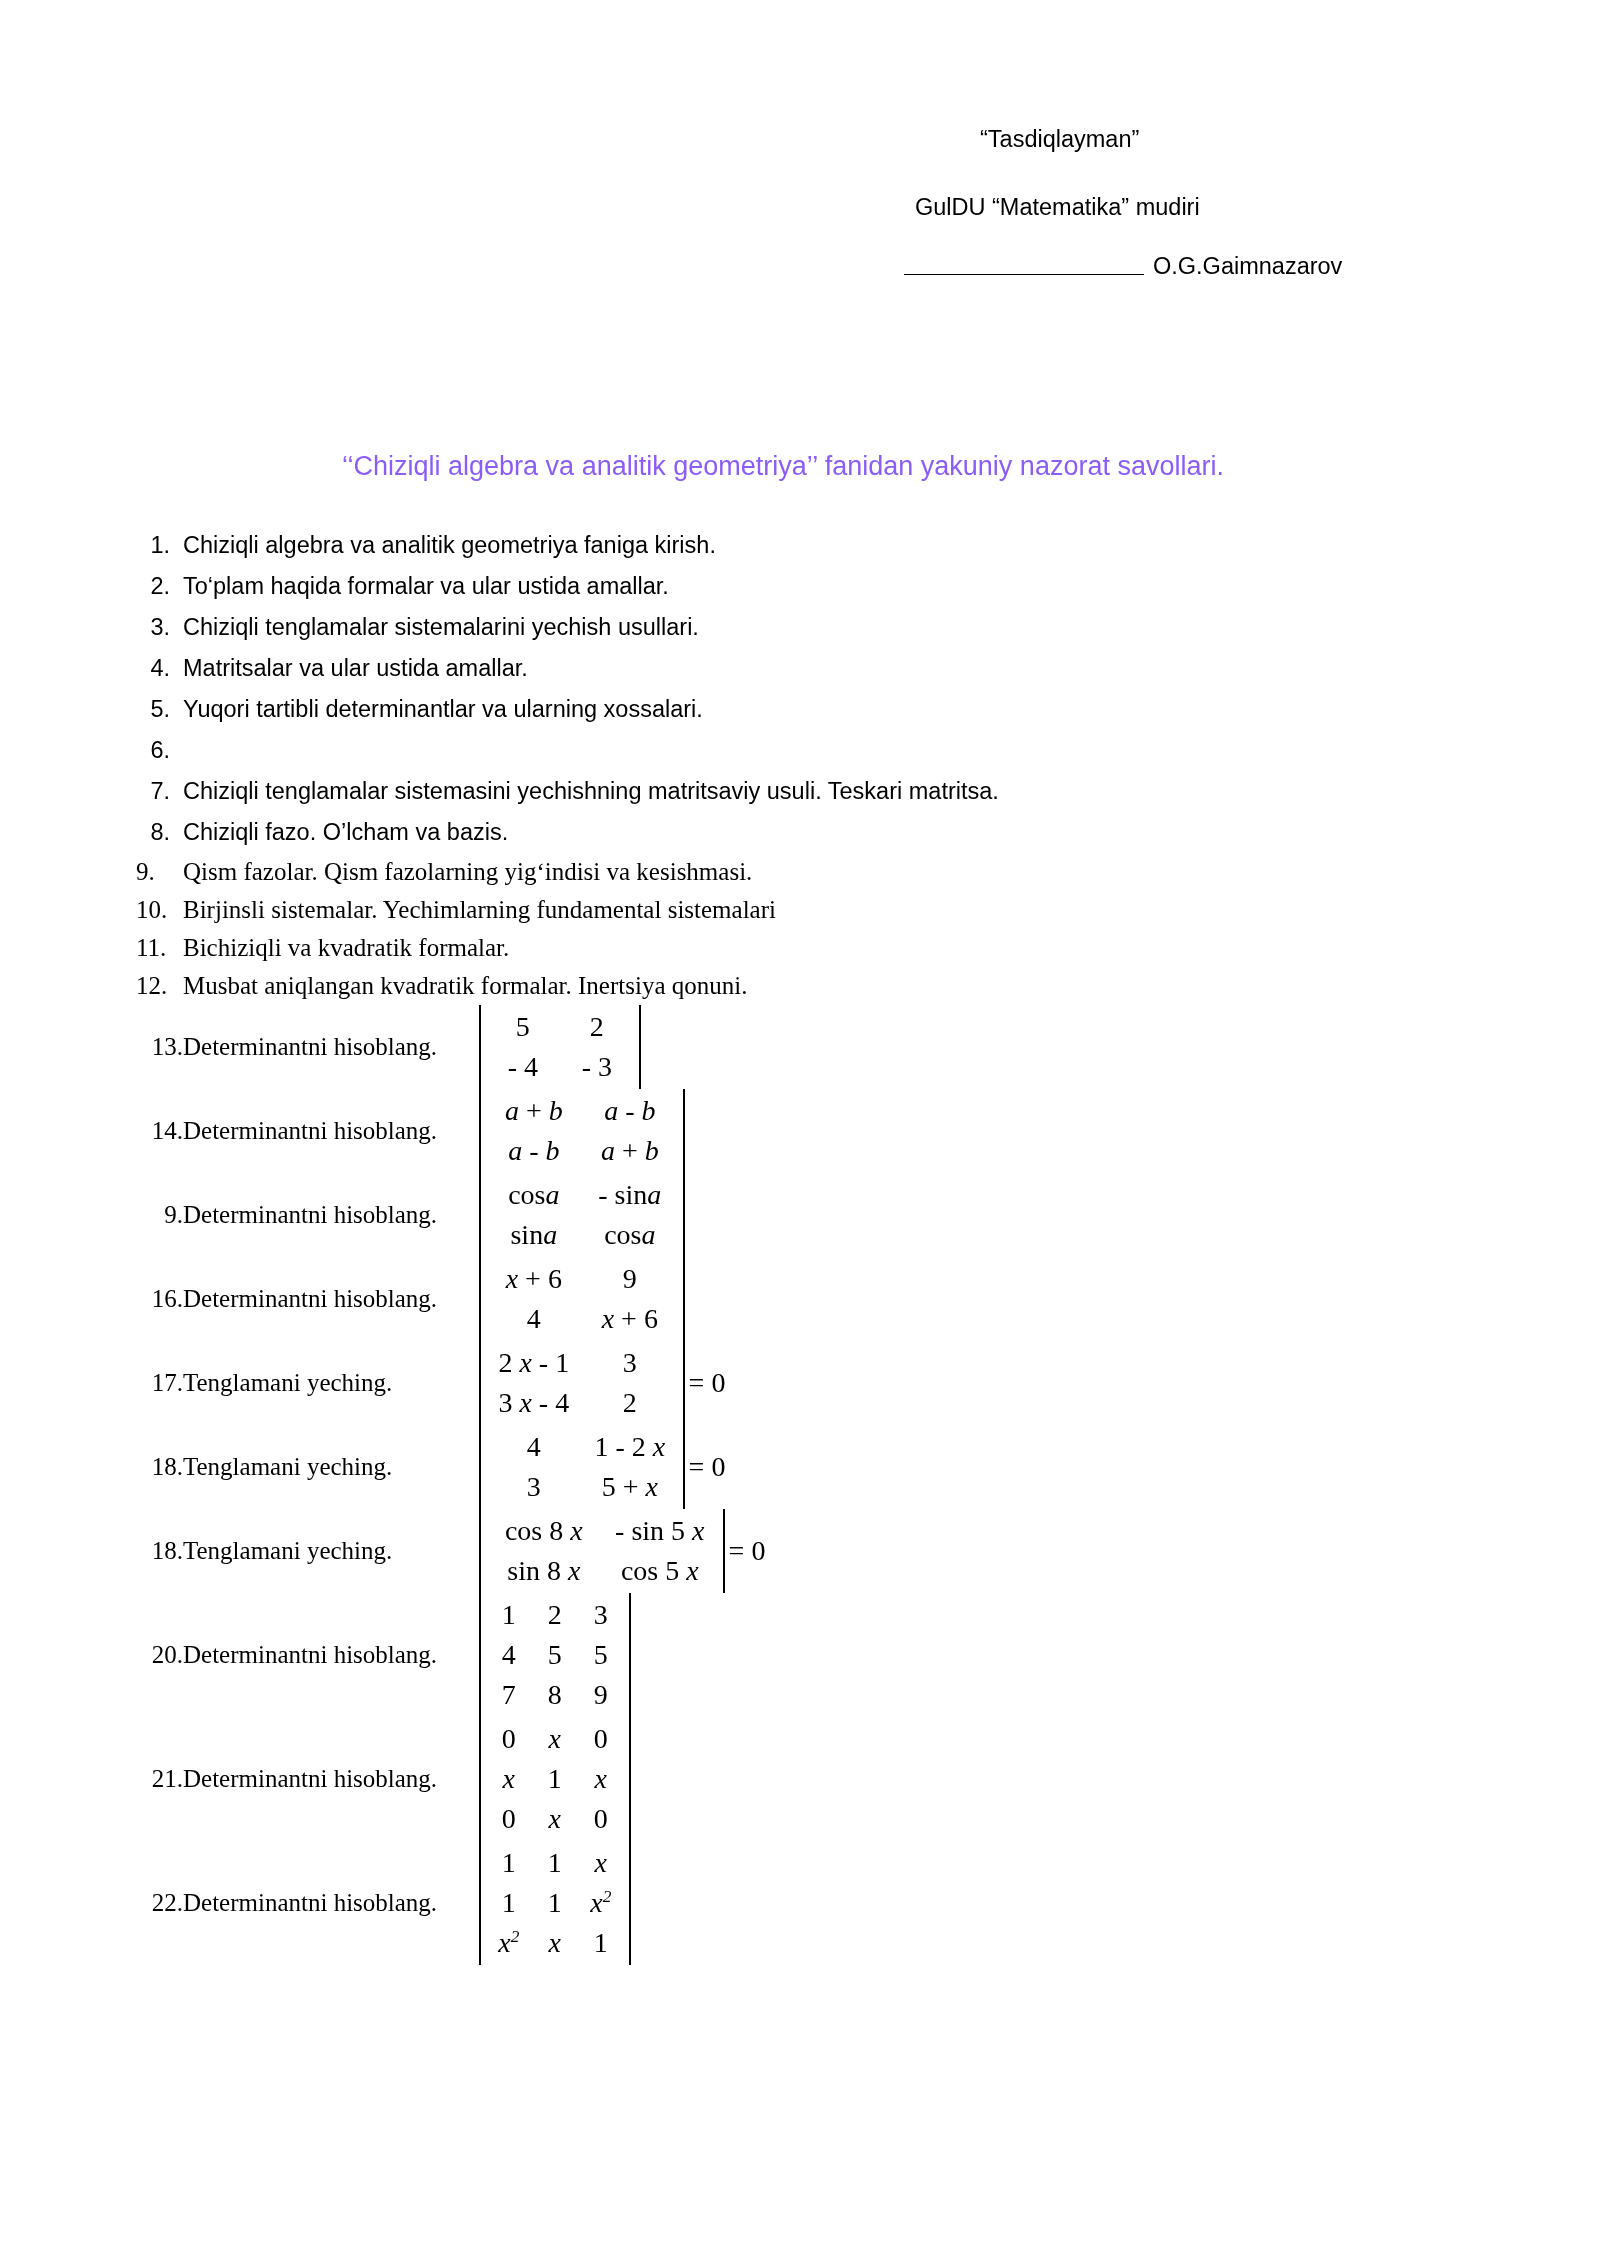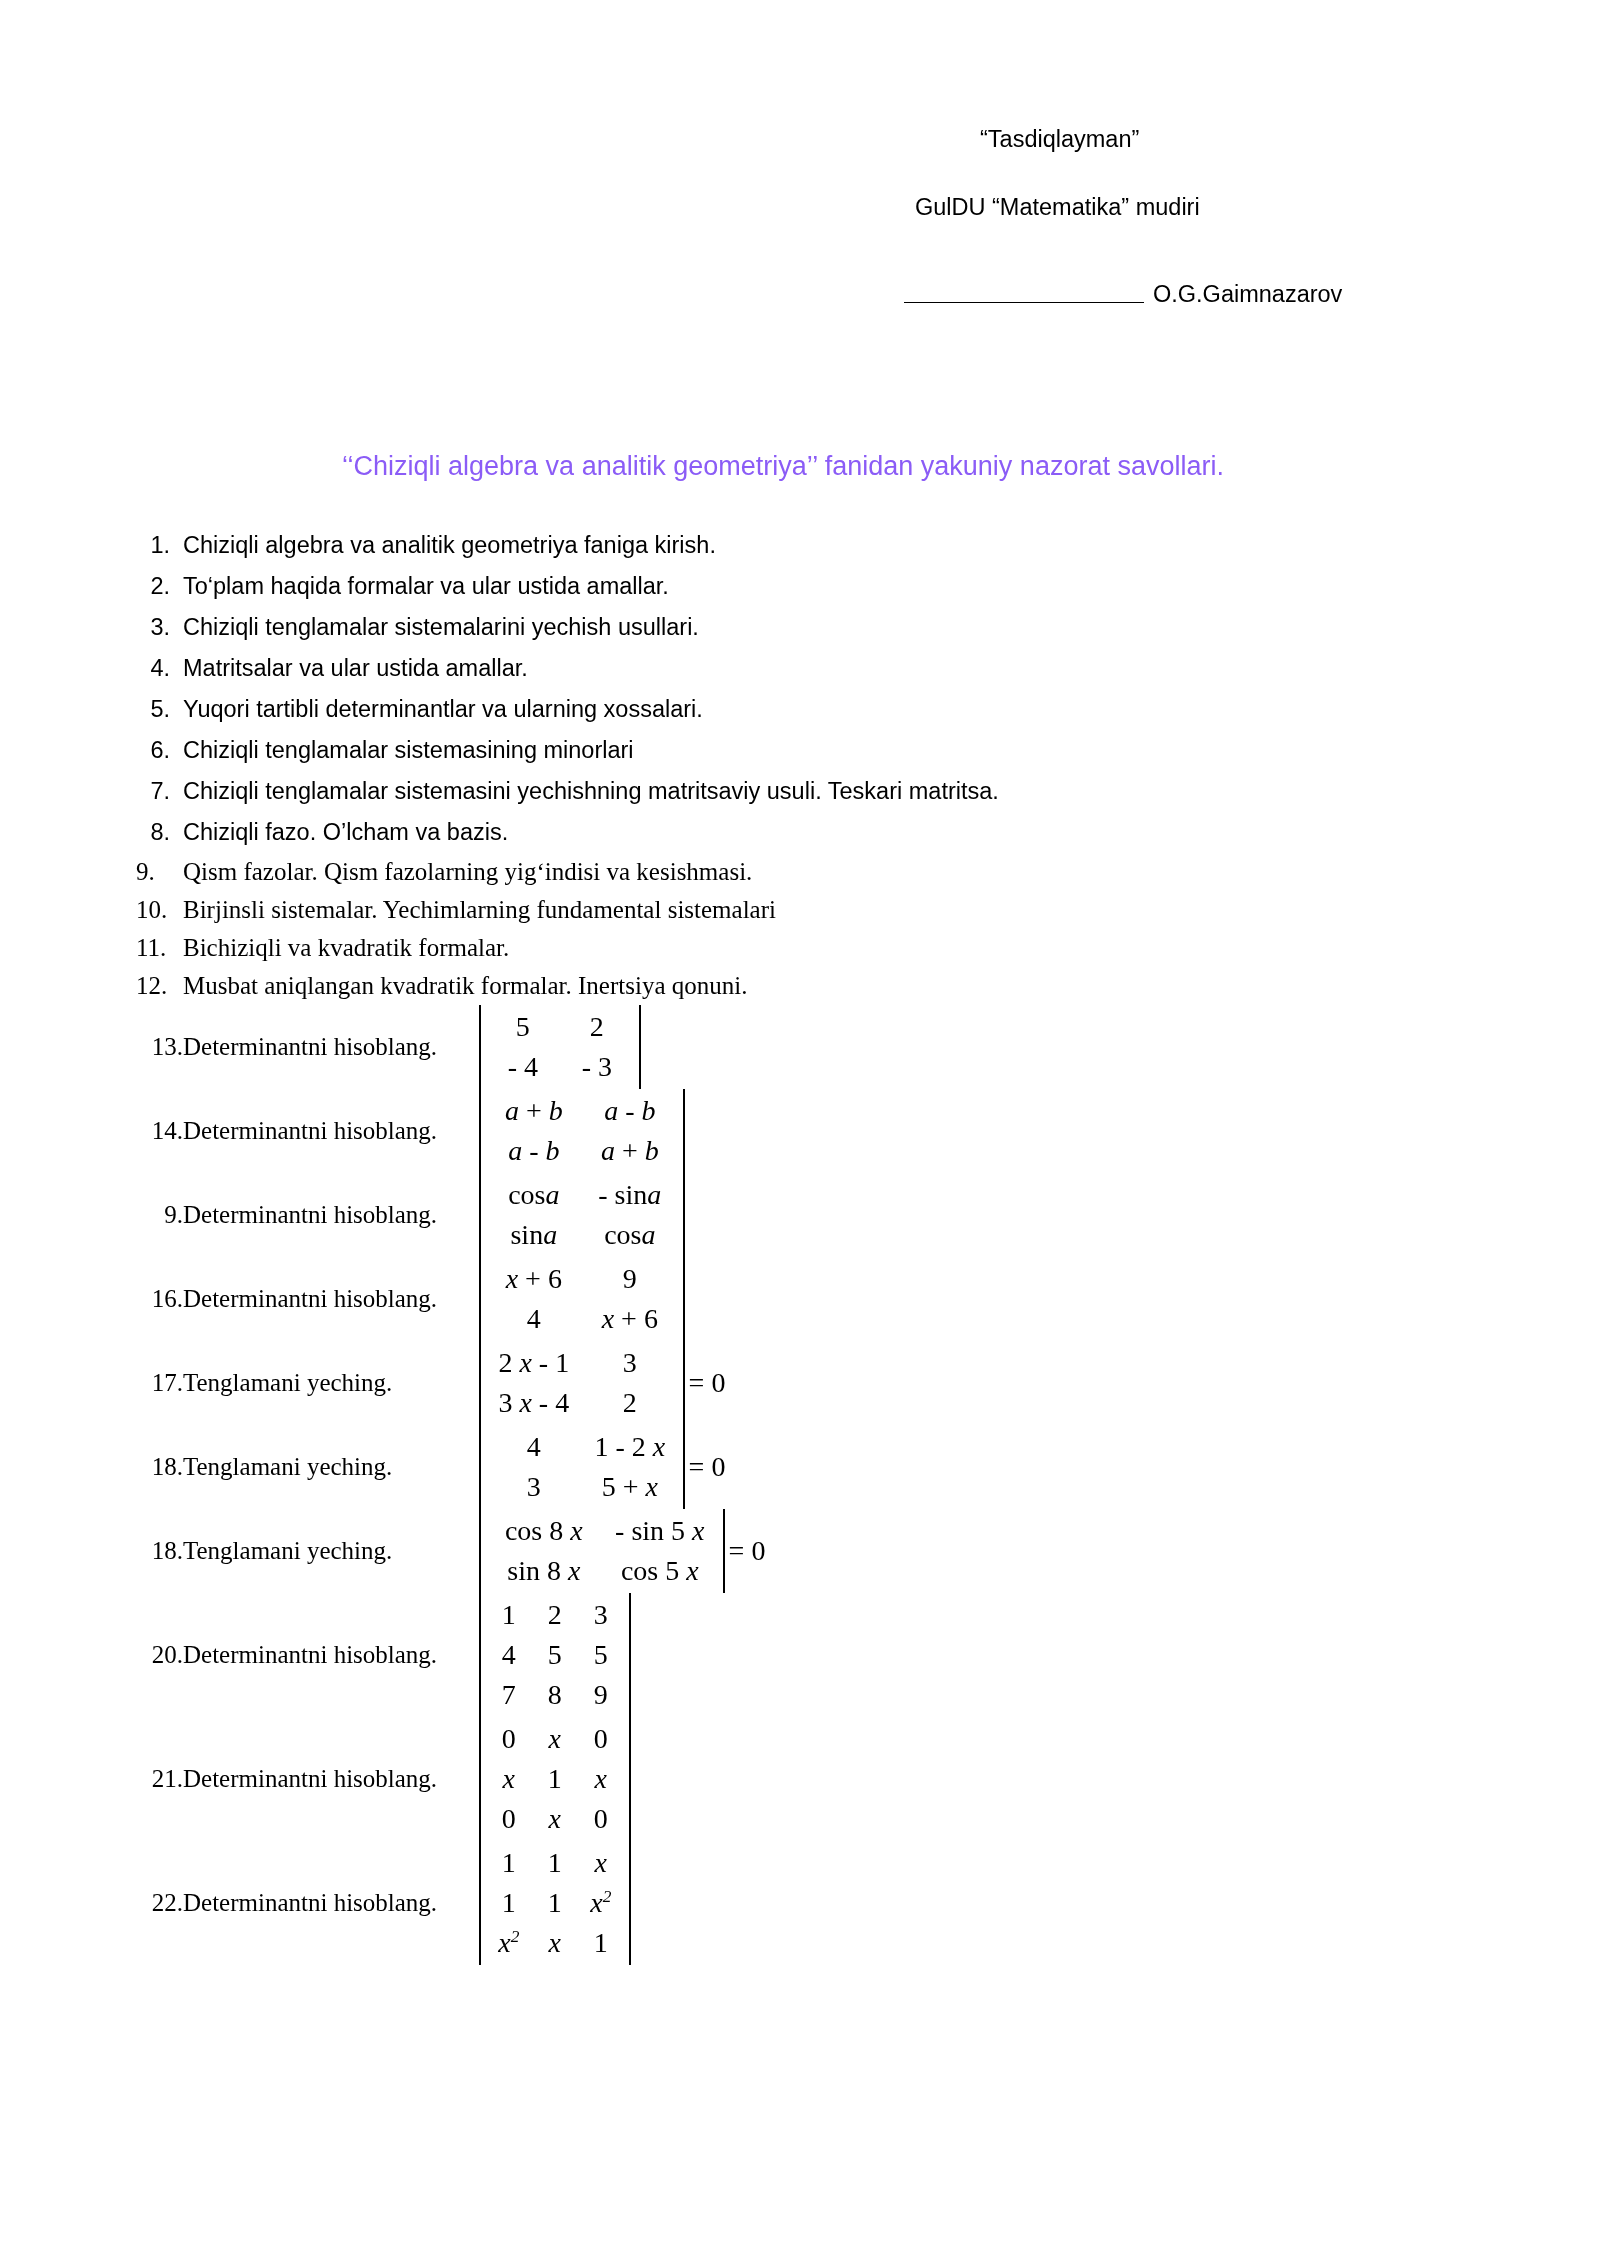--- a/index.html
+++ b/index.html
@@ -33,21 +33,21 @@
   .hdr-line {
     font-family: "Liberation Sans", sans-serif;
     font-size: 23.5px;
     line-height: 1.0;
     color: #000;
     white-space: nowrap;
   }
   .hdr-approve { margin-left: 80px; }
   .hdr-dept { margin-top: 44px; margin-left: 15px; }
   .hdr-sign {
-    margin-top: 64px;
+    margin-top: 36px;
     margin-left: 4px;
     display: flex;
     align-items: flex-end;
   }
   .sign-rule {
     display: inline-block;
     width: 240px;
     border-bottom: 1.6px solid #000;
     height: 1px;
     margin-right: 9px;
@@ -203,21 +203,20 @@
       <div class="qrow sans">
         <span class="qnum">4.</span>
         <span class="qtext">Matritsalar va ular ustida amallar.</span>
       </div>
       <div class="qrow sans">
         <span class="qnum">5.</span>
         <span class="qtext">Yuqori tartibli determinantlar va ularning xossalari.</span>
       </div>
       <div class="qrow sans">
         <span class="qnum">6.</span>
-        <span class="qtext">Chiziqli tenglamalar sistemasining minorlari</span>
       </div>
       <div class="qrow sans">
         <span class="qnum">7.</span>
         <span class="qtext">Chiziqli tenglamalar sistemasini yechishning matritsaviy usuli. Teskari matritsa.</span>
       </div>
       <div class="qrow sans">
         <span class="qnum">8.</span>
         <span class="qtext">Chiziqli fazo. O’lcham va bazis.</span>
       </div>
       <div class="qrow serif">

